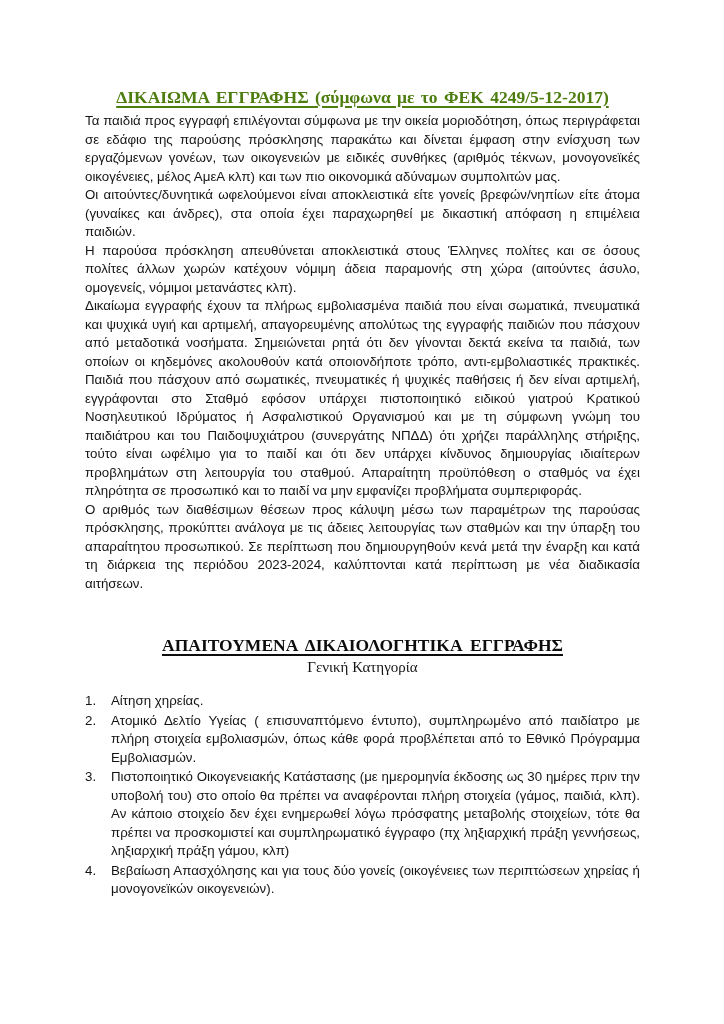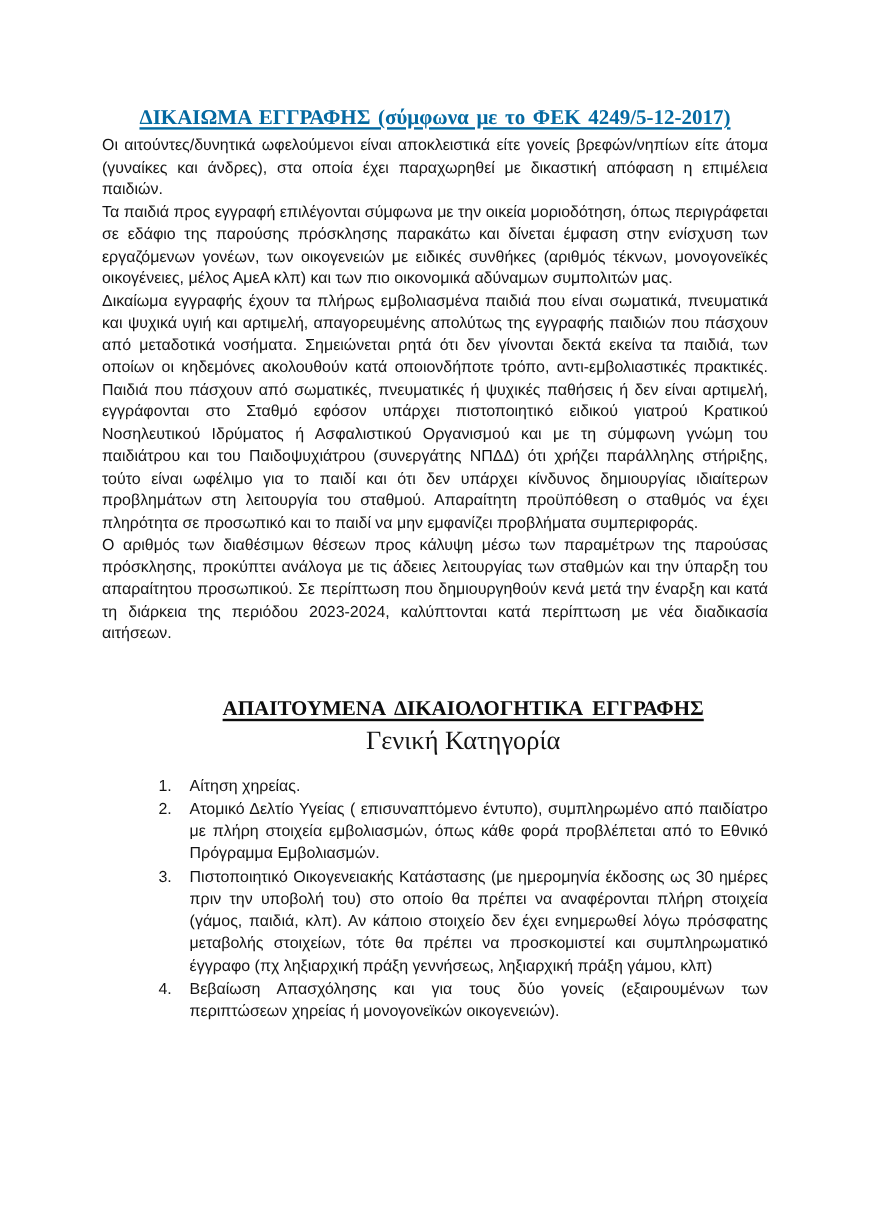--- a/index.html
+++ b/index.html
@@ -21,60 +21,60 @@
     padding: 87px 84px 0 85px;
     background: #ffffff;
   }
   
   .doc-title {
     margin: 0 0 4px 0;
     text-align: center;
     font-family: "Liberation Serif", serif;
     font-size: 17.5px;
     font-weight: bold;
-    color: #0369a1;
+    color: #4d7c0f;
     white-space: nowrap;
   }
   .doc-title .u {
     text-decoration: underline;
     text-decoration-thickness: 2px;
     text-underline-offset: 3px;
     word-spacing: 2px;
   }
   
   .body-text {
     font-size: 13.3px;
     line-height: 18.5px;
     text-align: justify;
     color: #141414;
   }
   .para { margin: 0; }
   .bold { font-weight: normal; }
   
-  .section2 { margin-top: 42px; margin-left: 47px; }
+  .section2 { margin-top: 42px; }
   .section-heading {
     margin: 0;
     text-align: center;
     font-family: "Liberation Serif", serif;
     font-size: 17.5px;
     font-weight: bold;
     color: #0d0d0d;
     white-space: nowrap;
   }
   .section-heading .u {
     text-decoration: underline;
     text-decoration-thickness: 2px;
     text-underline-offset: 3px;
     word-spacing: 4px;
   }
   .section-subheading {
     margin-top: 3px;
     text-align: center;
     font-family: "Liberation Serif", serif;
-    font-size: 22px;
+    font-size: 15px;
     font-weight: normal;
     color: #141414;
   }
   
   .req-list {
     margin-top: 16px;
     font-size: 13.3px;
     line-height: 18.5px;
     color: #141414;
   }
@@ -93,22 +93,23 @@
   }
 </style>
 </head>
 <body>
 
 <div class="page">
 
   <h1 class="doc-title"><span class="u">ΔΙΚΑΙΩΜΑ ΕΓΓΡΑΦΗΣ (σύμφωνα με το ΦΕΚ 4249/5-12-2017)</span></h1>
 
   <div class="body-text">
+      <div class="para"><span class="">Τα παιδιά προς εγγραφή επιλέγονται σύμφωνα με την οικεία μοριοδότηση, όπως περιγράφεται σε εδάφιο της παρούσης πρόσκλησης παρακάτω και δίνεται έμφαση στην ενίσχυση των εργαζόμενων γονέων, των οικογενειών με ειδικές συνθήκες (αριθμός τέκνων, μονογονεϊκές οικογένειες, μέλος ΑμεΑ κλπ) και των πιο οικονομικά αδύναμων συμπολιτών μας.</span></div>
       <div class="para"><span class="">Οι αιτούντες/δυνητικά ωφελούμενοι είναι αποκλειστικά είτε γονείς βρεφών/νηπίων είτε άτομα (γυναίκες και άνδρες), στα οποία έχει παραχωρηθεί με δικαστική απόφαση η επιμέλεια παιδιών.</span></div>
-      <div class="para"><span class="">Τα παιδιά προς εγγραφή επιλέγονται σύμφωνα με την οικεία μοριοδότηση, όπως περιγράφεται σε εδάφιο της παρούσης πρόσκλησης παρακάτω και δίνεται έμφαση στην ενίσχυση των εργαζόμενων γονέων, των οικογενειών με ειδικές συνθήκες (αριθμός τέκνων, μονογονεϊκές οικογένειες, μέλος ΑμεΑ κλπ) και των πιο οικονομικά αδύναμων συμπολιτών μας.</span></div>
+      <div class="para"><span class="">Η παρούσα πρόσκληση απευθύνεται αποκλειστικά στους Έλληνες πολίτες και σε όσους πολίτες άλλων χωρών κατέχουν νόμιμη άδεια παραμονής στη χώρα (αιτούντες άσυλο, ομογενείς, νόμιμοι μετανάστες κλπ).</span></div>
       <div class="para"><span class="">Δικαίωμα εγγραφής έχουν τα </span><span class="bold">πλήρως εμβολιασμένα παιδιά</span><span class=""> που είναι σωματικά, πνευματικά και ψυχικά υγιή και αρτιμελή, απαγορευμένης απολύτως της εγγραφής παιδιών που πάσχουν από μεταδοτικά νοσήματα. Σημειώνεται ρητά ότι δεν γίνονται δεκτά εκείνα τα παιδιά, των </span><span class="bold">οποίων οι κηδεμόνες ακολουθούν κατά οποιονδήποτε τρόπο, αντι-εμβολιαστικές πρακτικές.</span><span class=""> Παιδιά που πάσχουν από σωματικές, πνευματικές ή ψυχικές παθήσεις ή δεν είναι αρτιμελή, εγγράφονται στο Σταθμό εφόσον υπάρχει πιστοποιητικό ειδικού γιατρού Κρατικού Νοσηλευτικού Ιδρύματος ή Ασφαλιστικού Οργανισμού και με τη σύμφωνη γνώμη του παιδιάτρου και του Παιδοψυχιάτρου (συνεργάτης ΝΠΔΔ) ότι χρήζει παράλληλης στήριξης, τούτο είναι ωφέλιμο για το παιδί και ότι δεν υπάρχει κίνδυνος δημιουργίας ιδιαίτερων προβλημάτων στη λειτουργία του σταθμού. Απαραίτητη προϋπόθεση ο σταθμός να έχει πληρότητα σε προσωπικό και το παιδί να μην εμφανίζει προβλήματα συμπεριφοράς.</span></div>
       <div class="para"><span class="">Ο αριθμός των διαθέσιμων θέσεων προς κάλυψη μέσω των παραμέτρων της παρούσας πρόσκλησης, προκύπτει ανάλογα με τις άδειες λειτουργίας των σταθμών και την ύπαρξη του απαραίτητου προσωπικού. Σε περίπτωση που δημιουργηθούν κενά μετά την έναρξη και κατά τη διάρκεια της περιόδου 2023-2024, καλύπτονται κατά περίπτωση με νέα διαδικασία αιτήσεων.</span></div>
     </div>
 
   <div class="section2">
     <h2 class="section-heading"><span class="u">ΑΠΑΙΤΟΥΜΕΝΑ ΔΙΚΑΙΟΛΟΓΗΤΙΚΑ ΕΓΓΡΑΦΗΣ</span></h2>
 
     <div class="section-subheading">Γενική Κατηγορία</div>
 
     <div class="req-list">
@@ -119,18 +120,18 @@
         <div class="list-item">
           <span class="list-num">2.</span>
           <span class="list-text">Ατομικό Δελτίο Υγείας ( επισυναπτόμενο έντυπο), συμπληρωμένο από παιδίατρο με πλήρη στοιχεία εμβολιασμών, όπως κάθε φορά προβλέπεται από το Εθνικό Πρόγραμμα Εμβολιασμών.</span>
         </div>
         <div class="list-item">
           <span class="list-num">3.</span>
           <span class="list-text">Πιστοποιητικό Οικογενειακής Κατάστασης (με ημερομηνία έκδοσης ως 30 ημέρες πριν την υποβολή του) στο οποίο θα πρέπει να αναφέρονται πλήρη στοιχεία (γάμος, παιδιά, κλπ). Αν κάποιο στοιχείο δεν έχει ενημερωθεί λόγω πρόσφατης μεταβολής στοιχείων, τότε θα πρέπει να προσκομιστεί και συμπληρωματικό έγγραφο (πχ ληξιαρχική πράξη γεννήσεως, ληξιαρχική πράξη γάμου, κλπ)</span>
         </div>
         <div class="list-item">
           <span class="list-num">4.</span>
-          <span class="list-text">Βεβαίωση Απασχόλησης και για τους δύο γονείς (εξαιρουμένων των περιπτώσεων χηρείας ή μονογονεϊκών οικογενειών).</span>
+          <span class="list-text">Βεβαίωση Απασχόλησης και για τους δύο γονείς (οικογένειες των περιπτώσεων χηρείας ή μονογονεϊκών οικογενειών).</span>
         </div>
       </div>
   </div>
 
 </div>
 
 </body></html>

